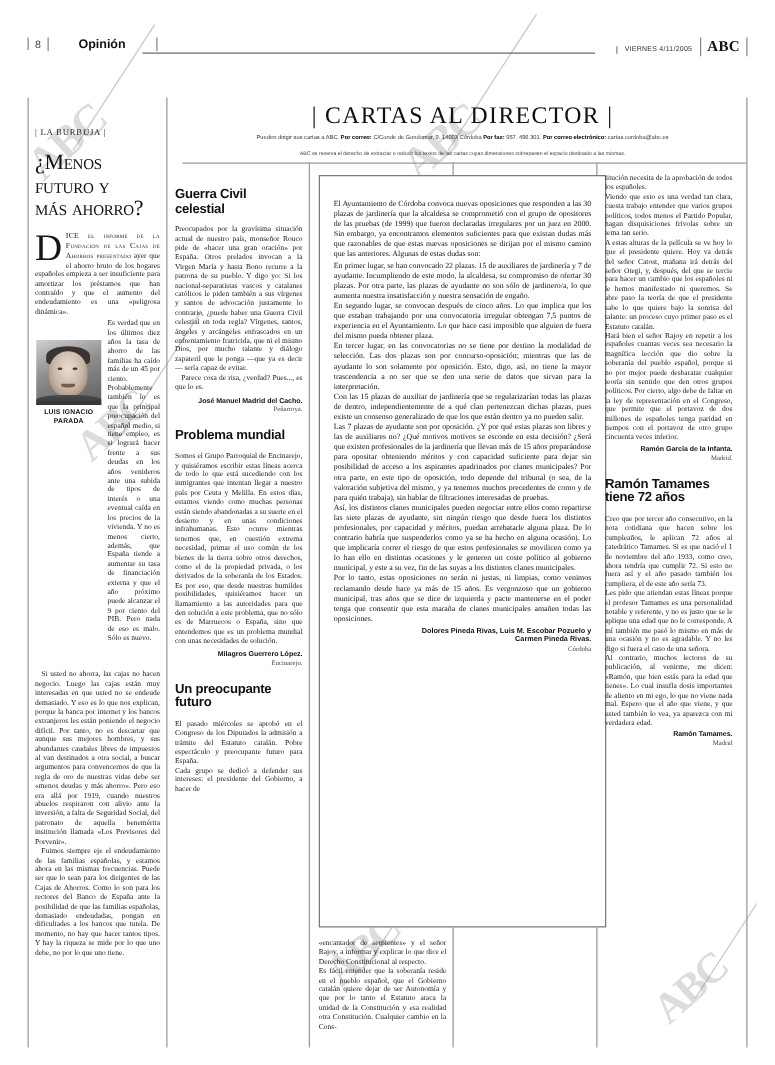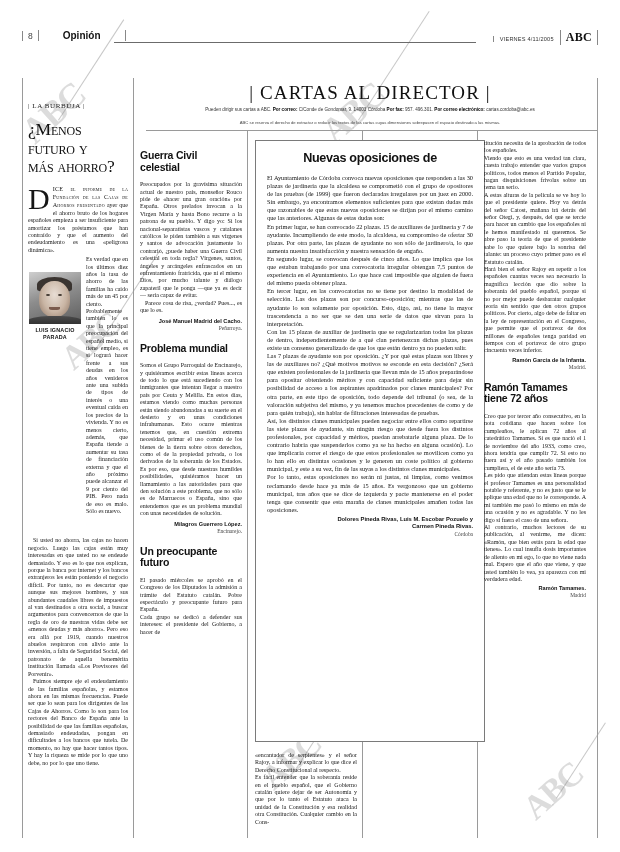--- a/index.html
+++ b/index.html
@@ -205,21 +205,20 @@
       <div>futuro</div>
     </div>
     <div class="body-txt" style="margin-top:8px;">
       <p class="noind">El pasado miércoles se aprobó en el Congreso de los Diputados la admisión a trámite del Estatuto catalán. Pobre espectáculo y preocupante futuro para España.</p>
       <p class="noind">Cada grupo se dedicó a defender sus intereses: el presidente del Gobierno, a hacer de</p>
     </div>
   </div>
 
   <div class="boxed" style="left:255px;top:140px;width:228px;height:600px;">
     <div class="box-h" style="padding:10px 12px 0 12px;">
-      <div>Nuevas oposiciones de</div>
     </div>
     <div class="box-txt" style="padding:9px 11px 0 11px;">
       <p>El Ayuntamiento de Córdoba convoca nuevas oposiciones que responden a las 30 plazas de jardinería que la alcaldesa se comprometió con el grupo de opositores de las pruebas (de 1999) que fueron declaradas irregulares por un juez en 2000. Sin embargo, ya encontramos elementos suficientes para que existan dudas más que razonables de que estas nuevas oposiciones se dirijan por el mismo camino que las anteriores. Algunas de estas dudas son:</p>
       <p>En primer lugar, se han convocado 22 plazas. 15 de auxiliares de jardinería y 7 de ayudante. Incumpliendo de este modo, la alcaldesa, su compromiso de ofertar 30 plazas. Por otra parte, las plazas de ayudante no son sólo de jardinero/a, lo que aumenta nuestra insatisfacción y nuestra sensación de engaño.</p>
       <p>En segundo lugar, se convocan después de cinco años. Lo que implica que los que estaban trabajando por una convocatoria irregular obtengan 7,5 puntos de experiencia en el Ayuntamiento. Lo que hace casi imposible que alguien de fuera del mismo pueda obtener plaza.</p>
       <p>En tercer lugar, en las convocatorias no se tiene por destino la modalidad de selección. Las dos plazas son por concurso-oposición; mientras que las de ayudante lo son solamente por oposición. Esto, digo, así, no tiene la mayor trascendencia a no ser que se den una serie de datos que sirvan para la interpretación.</p>
       <p>Con las 15 plazas de auxiliar de jardinería que se regularizarían todas las plazas de dentro, independientemente de a qué clan pertenezcan dichas plazas, pues existe un consenso generalizado de que los que están dentro ya no pueden salir.</p>
       <p>Las 7 plazas de ayudante son por oposición. ¿Y por qué estas plazas son libres y las de auxiliares no? ¿Qué motivos motivos se esconde en esta decisión? ¿Será que existen profesionales de la jardinería que llevan más de 15 años preparándose para opositar obteniendo méritos y con capacidad suficiente para dejar sin posibilidad de acceso a los aspirantes apadrinados por clanes municipales? Por otra parte, en este tipo de oposición, todo depende del tribunal (o sea, de la valoración subjetiva del mismo, y ya tenemos muchos precedentes de como y de para quién trabaja), sin hablar de filtraciones interesadas de pruebas.</p>
       <p>Así, los distintos clanes municipales pueden negociar entre ellos como repartirse las siete plazas de ayudante, sin ningún riesgo que desde fuera los distintos profesionales, por capacidad y méritos, puedan arrebatarle alguna plaza. De lo contrario habría que suspenderlos como ya se ha hecho en alguna ocasión). Lo que implicaría correr el riesgo de que estos profesionales se movilicen como ya lo han ello en distintas ocasiones y le generen un coste político al gobierno municipal, y este a su vez, fin de las suyas a los distintos clanes municipales.</p>
       <p>Por lo tanto, estas oposiciones no serán ni justas, ni limpias, como venimos reclamando desde hace ya más de 15 años. Es vergonzoso que un gobierno municipal, tras años que se dice de izquierda y pacte mantenerse en el poder tenga que consentir que esta maraña de clanes municipales amañen todas las oposiciones.</p>

